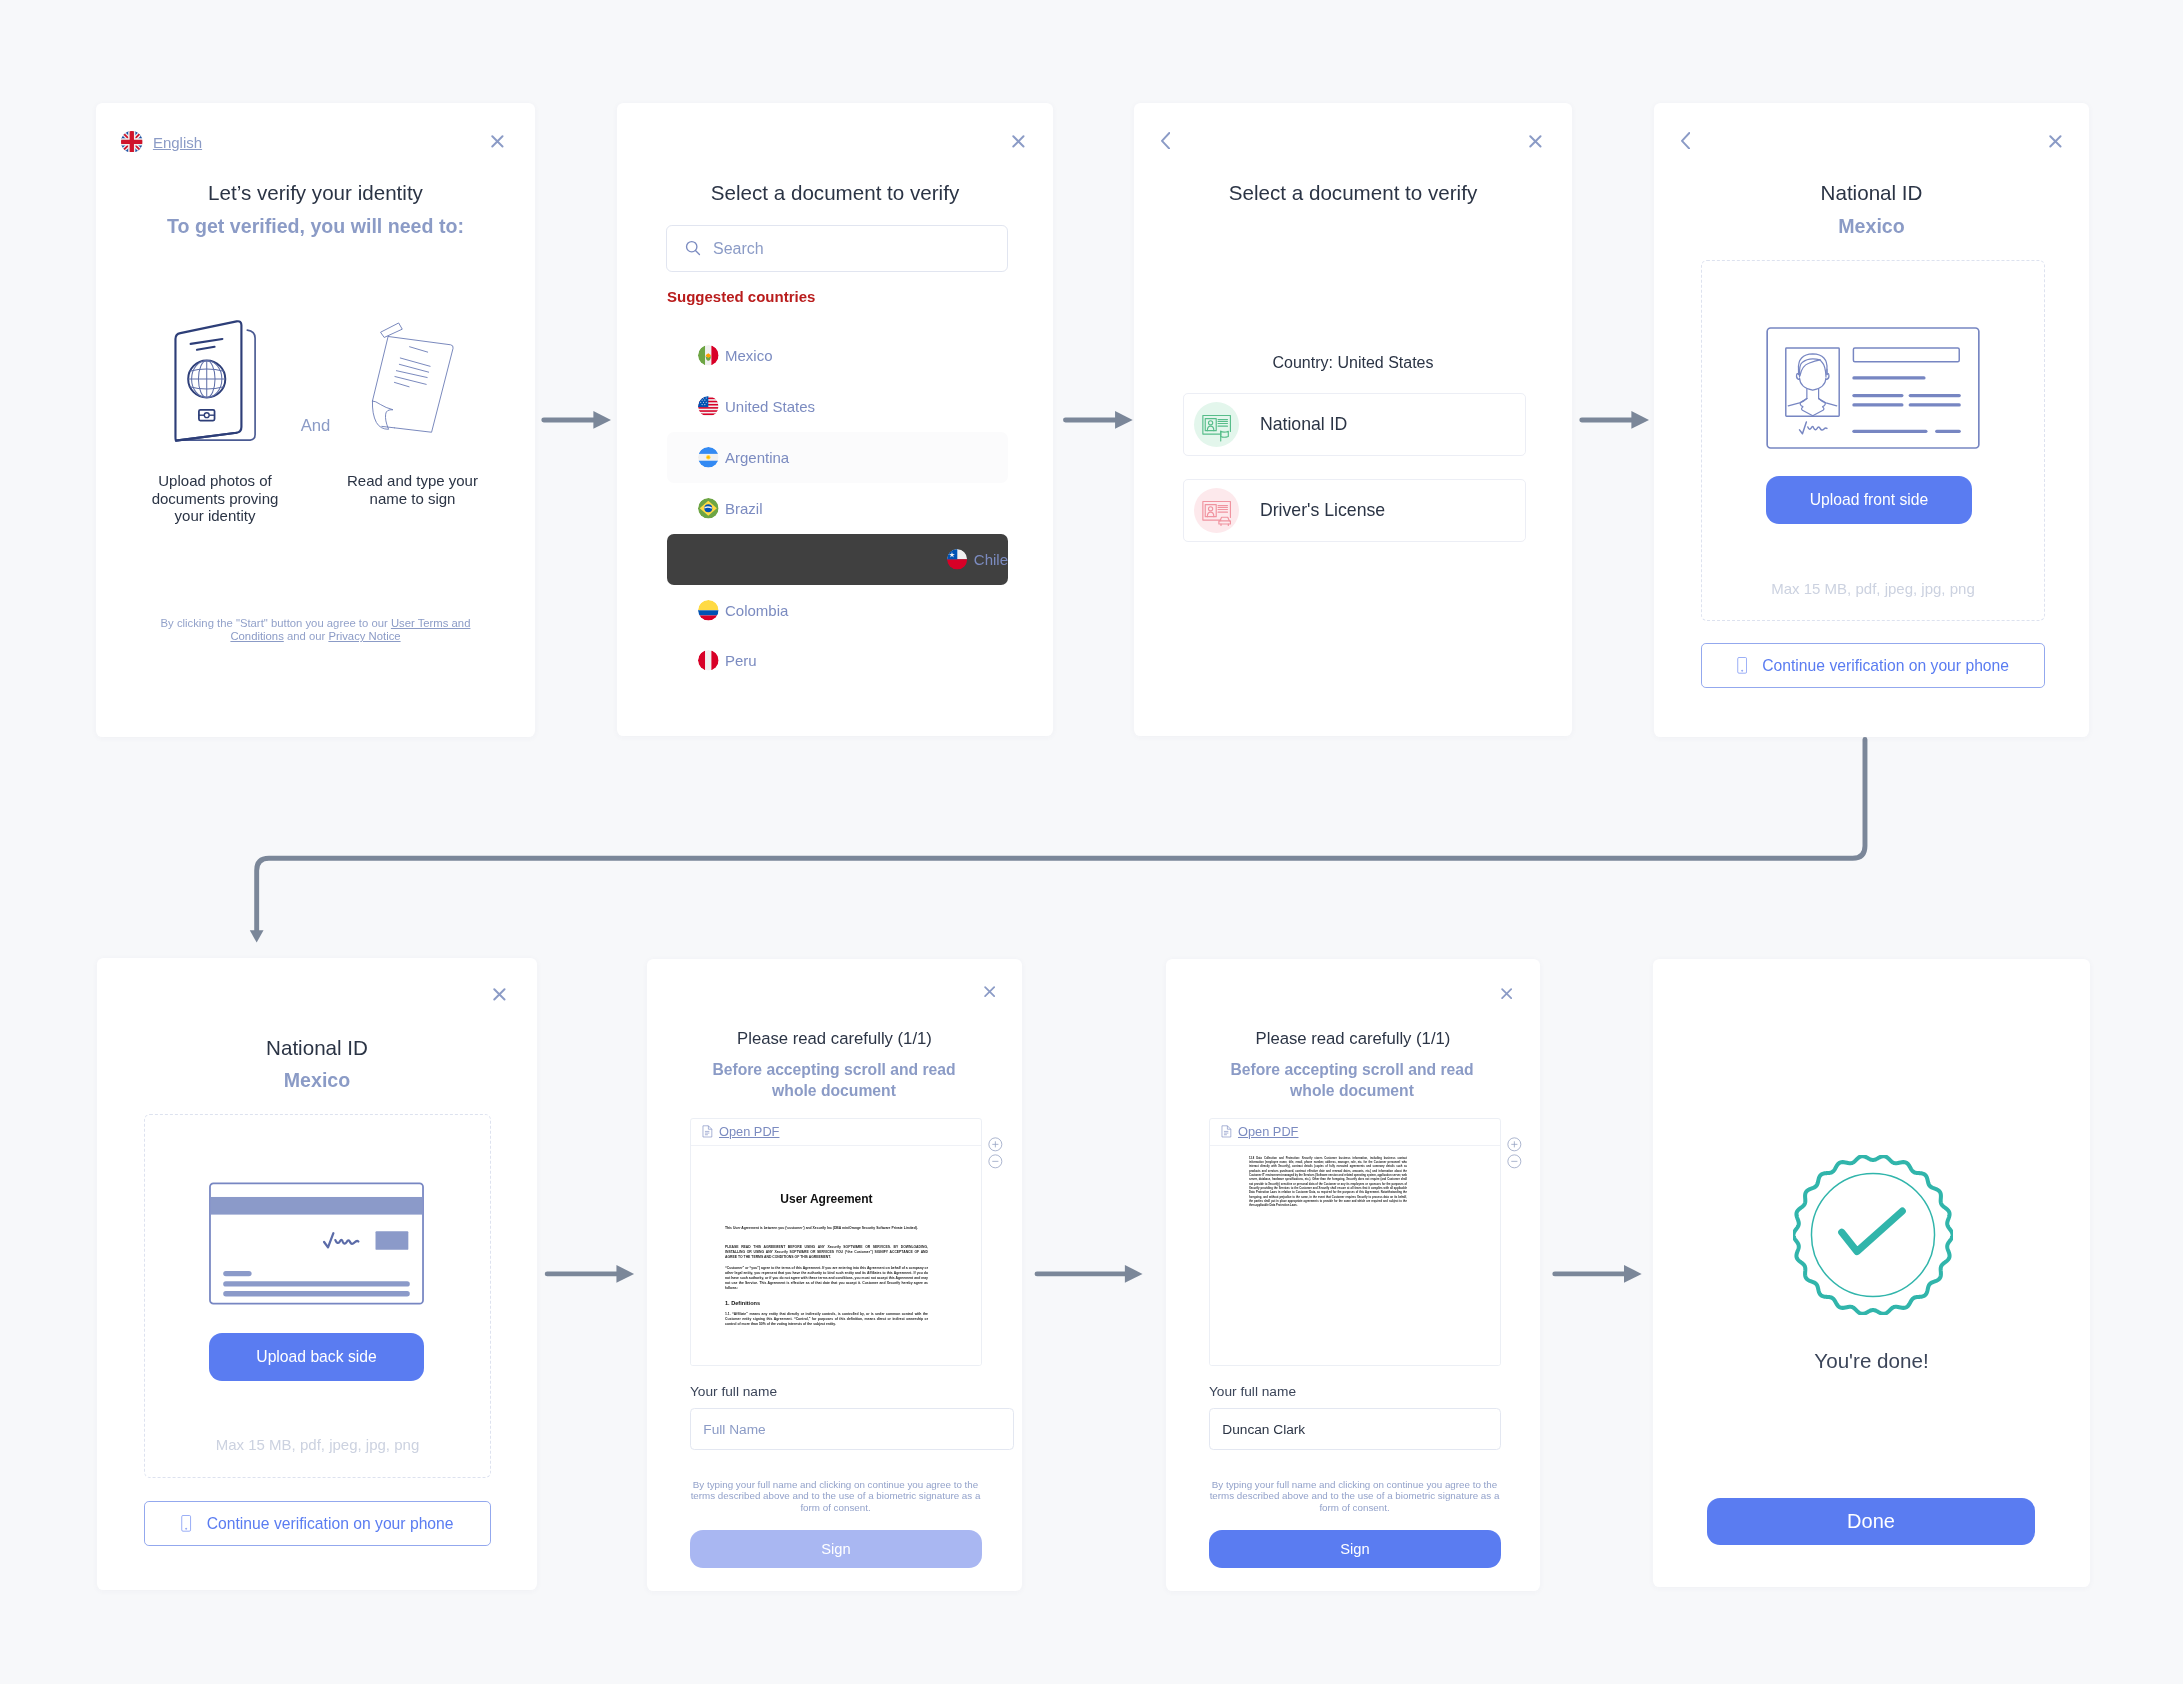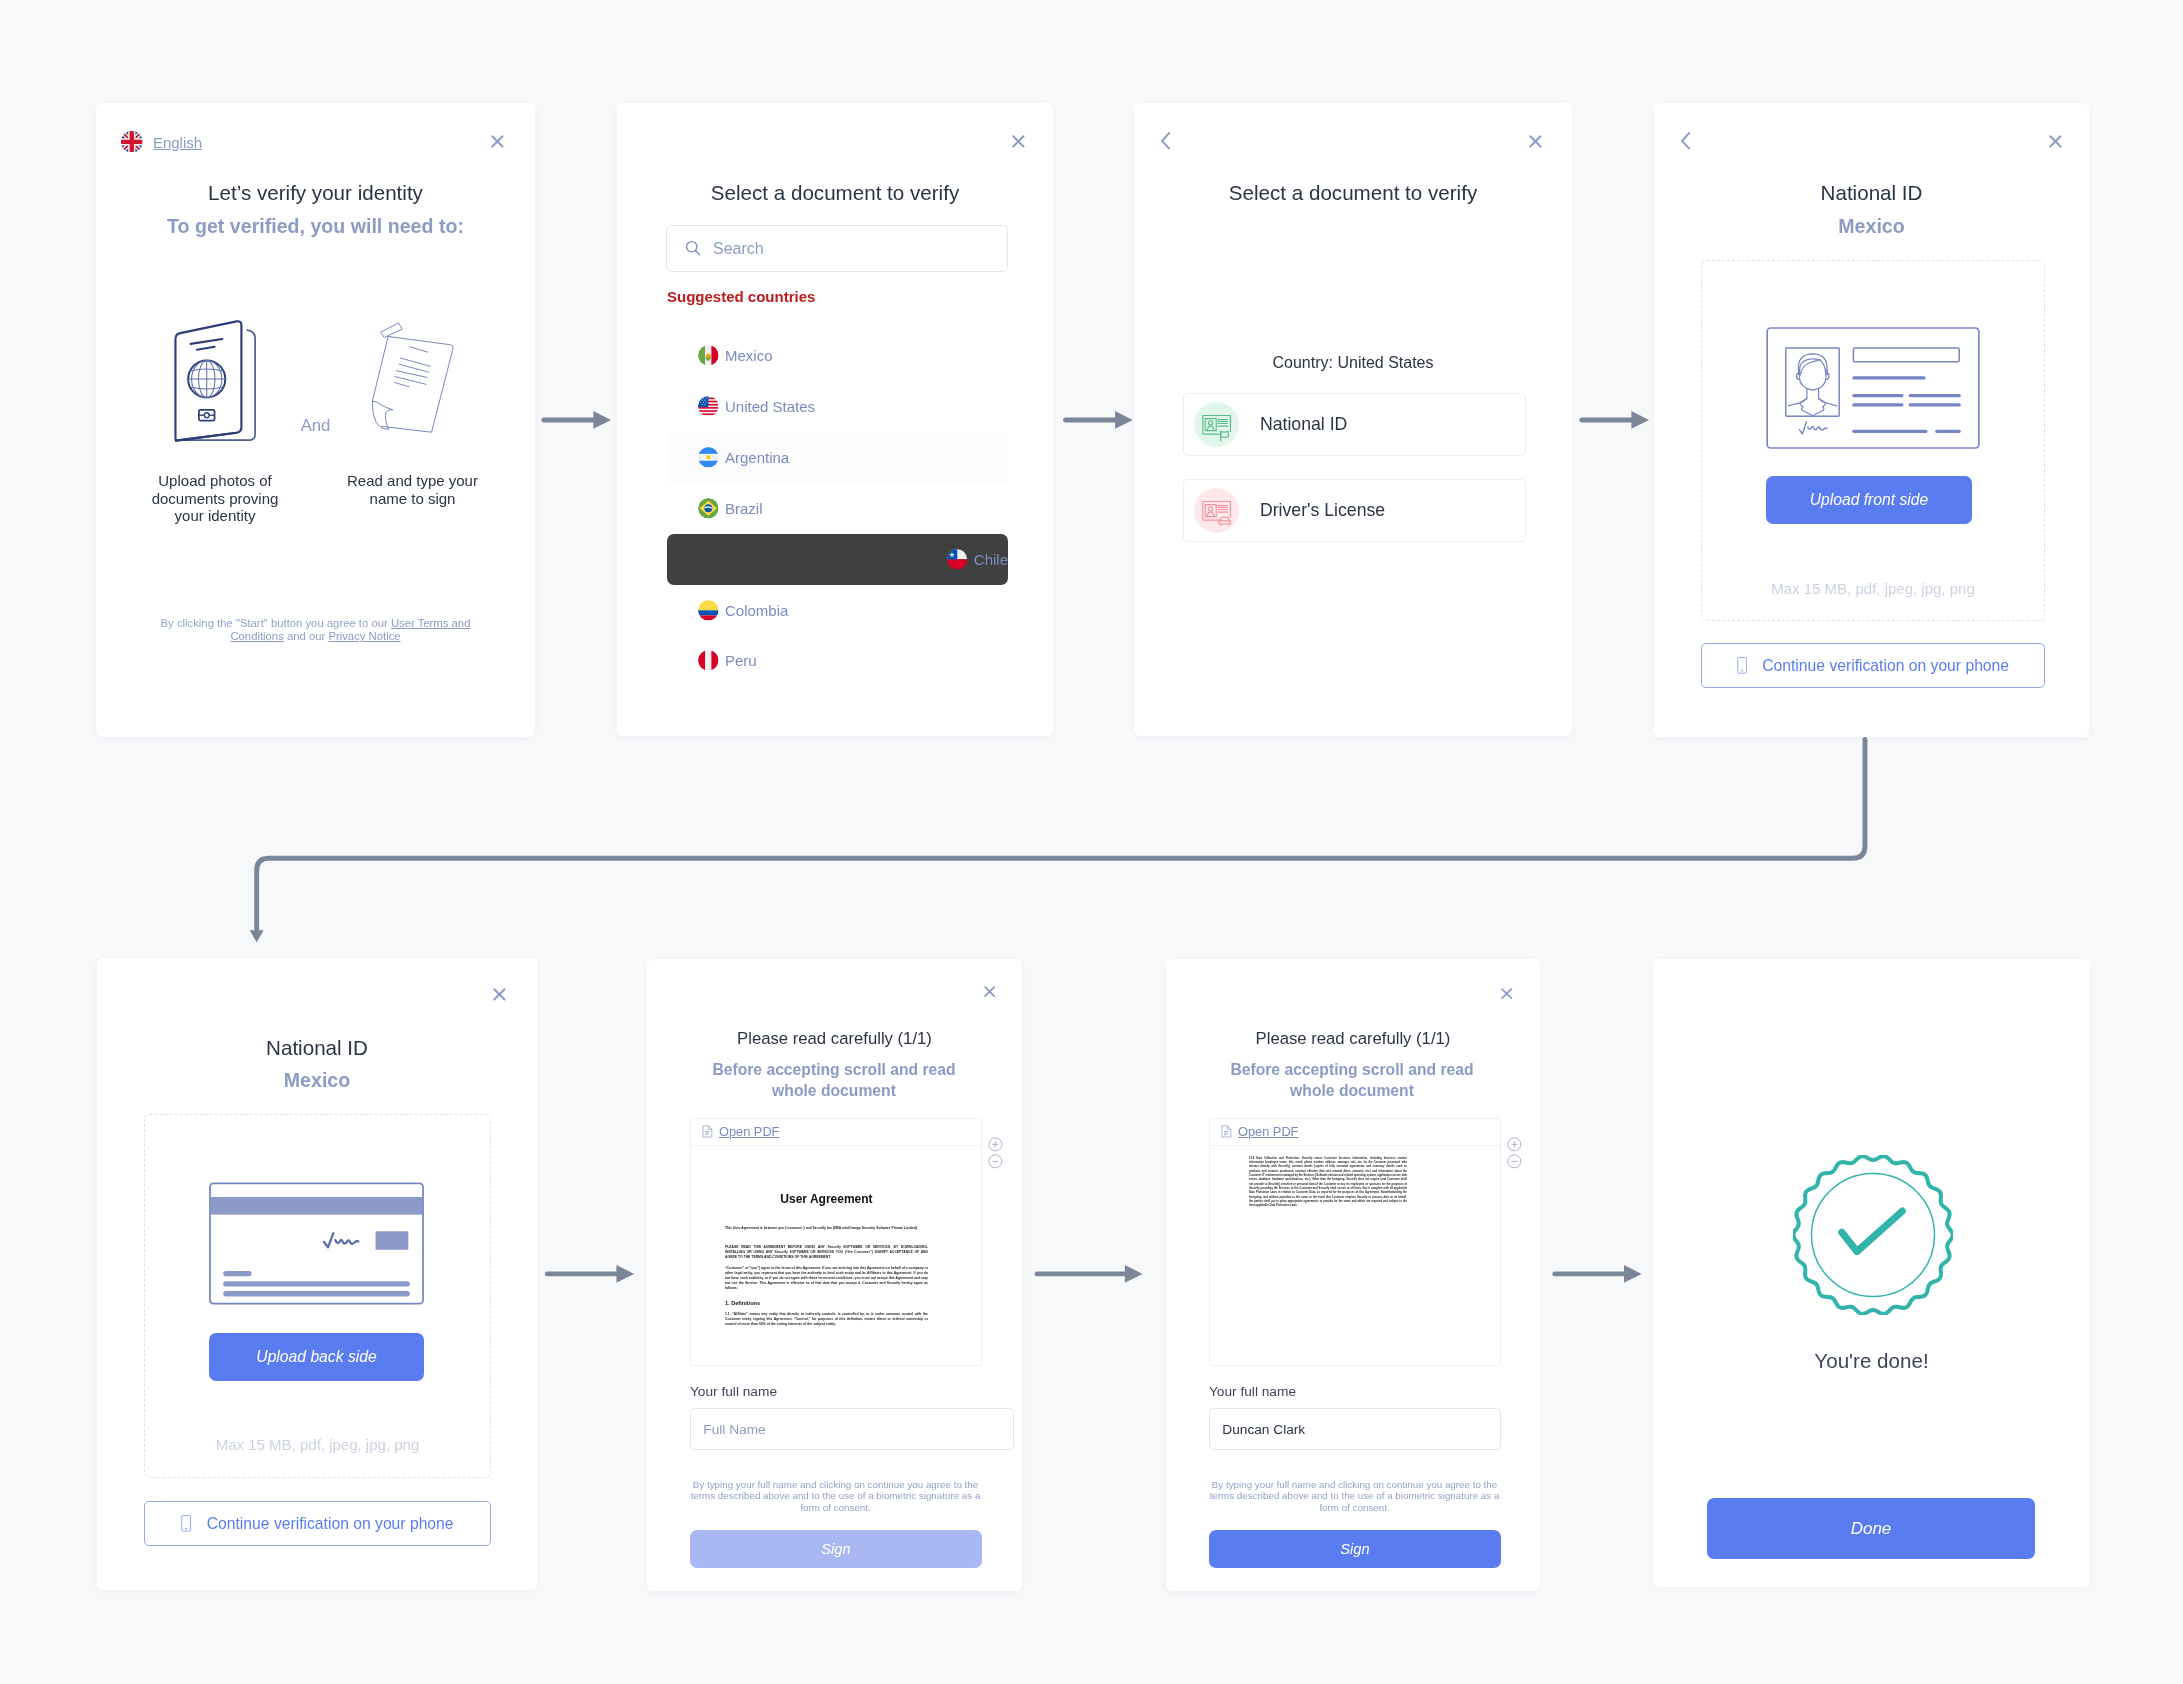--- a/index.html
+++ b/index.html
@@ -7,22 +7,22 @@
        font-family:"Liberation Sans",sans-serif;overflow:hidden;position:relative;
        -webkit-font-smoothing:antialiased;}
   .panel{position:absolute;background:#fff;border-radius:6.4px;
          box-shadow:0 1px 6.9px rgba(60,70,110,.045);}
   .abs{position:absolute;}
   .ctr{text-align:center;}
   
   .h1{font-size:20.6px;color:#2b3445;font-weight:400;}
   .h2{font-size:19.6px;color:#8b9bc6;font-weight:700;line-height:1.22;}
   .closeicon{cursor:pointer;}
-  .btn-primary{background:#5a7cf1;color:#fff;border-radius:7px;display:flex;
-               align-items:center;justify-content:center;font-size:15.7px;font-weight:400;font-style:italic;}
+  .btn-primary{background:#5a7cf1;color:#fff;border-radius:13px;display:flex;
+               align-items:center;justify-content:center;font-size:15.7px;font-weight:400;}
   .btn-disabled{background:#a9b7f2;}
   .btn-outline{border:1px solid #93a8ee;border-radius:4.9px;display:flex;align-items:center;
                justify-content:center;color:#5a7cf1;font-size:15.7px;background:#fff;}
   .link{color:#8b9bc6;text-decoration:underline;}
   .dashbox{border:1px dashed #dde2ef;border-radius:5.9px;}
   .maxnote{color:#ccd2e0;font-size:15px;}
   .inputbox{border:1px solid #dfe3ee;border-radius:4.9px;display:flex;align-items:center;
             padding-left:13.7px;box-sizing:border-box;font-size:19.6px;}
   .tinytext{color:#93a2ca;}
   
@@ -567,15 +567,15 @@
 
 <div class="panel" style="left:1653px;top:959px;width:437px;height:628px;">
   <div class="abs" style="left:140px;top:196px;width:160px;height:160px;">
     <svg width="160" height="160" viewBox="0 0 325 325" fill="none">
       <path id="scallop" d="M162.50 10.10 L163.64 10.04 L164.78 9.87 L165.93 9.59 L167.09 9.21 L168.25 8.74 L169.43 8.19 L170.62 7.58 L171.82 6.94 L173.03 6.27 L174.26 5.60 L175.49 4.94 L176.74 4.33 L177.98 3.78 L179.23 3.30 L180.48 2.91 L181.72 2.63 L182.96 2.47 L184.18 2.44 L185.39 2.53 L186.58 2.76 L187.74 3.11 L188.89 3.59 L190.01 4.19 L191.10 4.90 L192.17 5.69 L193.21 6.56 L194.24 7.49 L195.24 8.46 L196.23 9.45 L197.21 10.43 L198.18 11.40 L199.15 12.33 L200.12 13.19 L201.11 13.99 L202.10 14.70 L203.12 15.31 L204.17 15.82 L205.24 16.21 L206.34 16.50 L207.48 16.68 L208.66 16.75 L209.87 16.72 L211.11 16.61 L212.39 16.43 L213.69 16.19 L215.03 15.92 L216.38 15.62 L217.74 15.32 L219.11 15.04 L220.47 14.79 L221.83 14.60 L223.17 14.48 L224.48 14.44 L225.76 14.50 L227.00 14.67 L228.19 14.96 L229.33 15.37 L230.42 15.90 L231.45 16.55 L232.42 17.31 L233.33 18.18 L234.19 19.15 L235.00 20.20 L235.77 21.32 L236.49 22.50 L237.19 23.70 L237.86 24.93 L238.52 26.15 L239.18 27.36 L239.85 28.53 L240.54 29.64 L241.25 30.70 L242.00 31.67 L242.79 32.56 L243.64 33.36 L244.55 34.06 L245.52 34.67 L246.55 35.17 L247.64 35.59 L248.80 35.92 L250.02 36.18 L251.28 36.37 L252.60 36.52 L253.95 36.63 L255.32 36.73 L256.71 36.82 L258.11 36.93 L259.49 37.07 L260.85 37.26 L262.18 37.51 L263.45 37.83 L264.68 38.24 L265.83 38.73 L266.91 39.33 L267.90 40.02 L268.81 40.82 L269.63 41.71 L270.37 42.70 L271.01 43.78 L271.58 44.94 L272.07 46.16 L272.50 47.45 L272.88 48.77 L273.21 50.12 L273.52 51.48 L273.81 52.85 L274.10 54.19 L274.40 55.51 L274.74 56.78 L275.12 58.01 L275.55 59.17 L276.05 60.26 L276.63 61.28 L277.28 62.22 L278.02 63.08 L278.86 63.87 L279.77 64.59 L280.78 65.25 L281.86 65.85 L283.01 66.40 L284.21 66.92 L285.47 67.41 L286.76 67.89 L288.07 68.37 L289.37 68.86 L290.67 69.38 L291.93 69.94 L293.14 70.54 L294.29 71.20 L295.36 71.92 L296.34 72.71 L297.23 73.57 L298.01 74.50 L298.68 75.51 L299.23 76.58 L299.68 77.73 L300.01 78.94 L300.25 80.20 L300.39 81.51 L300.46 82.85 L300.46 84.22 L300.40 85.61 L300.31 87.00 L300.21 88.40 L300.11 89.77 L300.02 91.13 L299.98 92.45 L299.99 93.74 L300.06 94.98 L300.22 96.18 L300.47 97.33 L300.81 98.42 L301.26 99.47 L301.82 100.47 L302.48 101.43 L303.23 102.35 L304.09 103.23 L305.02 104.09 L306.02 104.93 L307.08 105.76 L308.18 106.58 L309.30 107.41 L310.41 108.25 L311.51 109.10 L312.57 109.99 L313.58 110.90 L314.51 111.85 L315.36 112.83 L316.10 113.86 L316.73 114.93 L317.23 116.04 L317.61 117.18 L317.87 118.37 L317.99 119.59 L318.00 120.83 L317.89 122.11 L317.68 123.40 L317.37 124.71 L317.00 126.02 L316.56 127.34 L316.09 128.65 L315.60 129.96 L315.11 131.25 L314.64 132.53 L314.22 133.79 L313.85 135.03 L313.56 136.25 L313.35 137.45 L313.25 138.62 L313.25 139.78 L313.36 140.91 L313.59 142.03 L313.94 143.14 L314.39 144.23 L314.94 145.32 L315.58 146.41 L316.29 147.50 L317.07 148.59 L317.88 149.69 L318.72 150.79 L319.56 151.91 L320.37 153.04 L321.15 154.19 L321.87 155.34 L322.52 156.51 L323.07 157.69 L323.51 158.89 L323.84 160.09 L324.03 161.29 L324.10 162.50 L324.03 163.71 L323.84 164.91 L323.51 166.11 L323.07 167.31 L322.52 168.49 L321.87 169.66 L321.15 170.81 L320.37 171.96 L319.56 173.09 L318.72 174.21 L317.88 175.31 L317.07 176.41 L316.29 177.50 L315.58 178.59 L314.94 179.68 L314.39 180.77 L313.94 181.86 L313.59 182.97 L313.36 184.09 L313.25 185.22 L313.25 186.38 L313.35 187.55 L313.56 188.75 L313.85 189.97 L314.22 191.21 L314.64 192.47 L315.11 193.75 L315.60 195.04 L316.09 196.35 L316.56 197.66 L317.00 198.98 L317.37 200.29 L317.68 201.60 L317.89 202.89 L318.00 204.17 L317.99 205.41 L317.87 206.63 L317.61 207.82 L317.23 208.96 L316.73 210.07 L316.10 211.14 L315.36 212.17 L314.51 213.15 L313.58 214.10 L312.57 215.01 L311.51 215.90 L310.41 216.75 L309.30 217.59 L308.18 218.42 L307.08 219.24 L306.02 220.07 L305.02 220.91 L304.09 221.77 L303.23 222.65 L302.48 223.57 L301.82 224.53 L301.26 225.53 L300.81 226.58 L300.47 227.67 L300.22 228.82 L300.06 230.02 L299.99 231.26 L299.98 232.55 L300.02 233.87 L300.11 235.23 L300.21 236.60 L300.31 238.00 L300.40 239.39 L300.46 240.78 L300.46 242.15 L300.39 243.49 L300.25 244.80 L300.01 246.06 L299.68 247.27 L299.23 248.42 L298.68 249.49 L298.01 250.50 L297.23 251.43 L296.34 252.29 L295.36 253.08 L294.29 253.80 L293.14 254.46 L291.93 255.06 L290.67 255.62 L289.37 256.14 L288.07 256.63 L286.76 257.11 L285.47 257.59 L284.21 258.08 L283.01 258.60 L281.86 259.15 L280.78 259.75 L279.77 260.41 L278.86 261.13 L278.02 261.92 L277.28 262.78 L276.63 263.72 L276.05 264.74 L275.55 265.83 L275.12 266.99 L274.74 268.22 L274.40 269.49 L274.10 270.81 L273.81 272.15 L273.52 273.52 L273.21 274.88 L272.88 276.23 L272.50 277.55 L272.07 278.84 L271.58 280.06 L271.01 281.22 L270.37 282.30 L269.63 283.29 L268.81 284.18 L267.90 284.98 L266.91 285.67 L265.83 286.27 L264.68 286.76 L263.45 287.17 L262.18 287.49 L260.85 287.74 L259.49 287.93 L258.11 288.07 L256.71 288.18 L255.32 288.27 L253.95 288.37 L252.60 288.48 L251.28 288.63 L250.02 288.82 L248.80 289.08 L247.64 289.41 L246.55 289.83 L245.52 290.33 L244.55 290.94 L243.64 291.64 L242.79 292.44 L242.00 293.33 L241.25 294.30 L240.54 295.36 L239.85 296.47 L239.18 297.64 L238.52 298.85 L237.86 300.07 L237.19 301.30 L236.49 302.50 L235.77 303.68 L235.00 304.80 L234.19 305.85 L233.33 306.82 L232.42 307.69 L231.45 308.45 L230.42 309.10 L229.33 309.63 L228.19 310.04 L227.00 310.33 L225.76 310.50 L224.48 310.56 L223.17 310.52 L221.83 310.40 L220.47 310.21 L219.11 309.96 L217.74 309.68 L216.38 309.38 L215.03 309.08 L213.69 308.81 L212.39 308.57 L211.11 308.39 L209.87 308.28 L208.66 308.25 L207.48 308.32 L206.34 308.50 L205.24 308.79 L204.17 309.18 L203.12 309.69 L202.10 310.30 L201.11 311.01 L200.12 311.81 L199.15 312.67 L198.18 313.60 L197.21 314.57 L196.23 315.55 L195.24 316.54 L194.24 317.51 L193.21 318.44 L192.17 319.31 L191.10 320.10 L190.01 320.81 L188.89 321.41 L187.74 321.89 L186.58 322.24 L185.39 322.47 L184.18 322.56 L182.96 322.53 L181.72 322.37 L180.48 322.09 L179.23 321.70 L177.98 321.22 L176.74 320.67 L175.49 320.06 L174.26 319.40 L173.03 318.73 L171.82 318.06 L170.62 317.42 L169.43 316.81 L168.25 316.26 L167.09 315.79 L165.93 315.41 L164.78 315.13 L163.64 314.96 L162.50 314.90 L161.36 314.96 L160.22 315.13 L159.07 315.41 L157.91 315.79 L156.75 316.26 L155.57 316.81 L154.38 317.42 L153.18 318.06 L151.97 318.73 L150.74 319.40 L149.51 320.06 L148.26 320.67 L147.02 321.22 L145.77 321.70 L144.52 322.09 L143.28 322.37 L142.04 322.53 L140.82 322.56 L139.61 322.47 L138.42 322.24 L137.26 321.89 L136.11 321.41 L134.99 320.81 L133.90 320.10 L132.83 319.31 L131.79 318.44 L130.76 317.51 L129.76 316.54 L128.77 315.55 L127.79 314.57 L126.82 313.60 L125.85 312.67 L124.88 311.81 L123.89 311.01 L122.90 310.30 L121.88 309.69 L120.83 309.18 L119.76 308.79 L118.66 308.50 L117.52 308.32 L116.34 308.25 L115.13 308.28 L113.89 308.39 L112.61 308.57 L111.31 308.81 L109.97 309.08 L108.62 309.38 L107.26 309.68 L105.89 309.96 L104.53 310.21 L103.17 310.40 L101.83 310.52 L100.52 310.56 L99.24 310.50 L98.00 310.33 L96.81 310.04 L95.67 309.63 L94.58 309.10 L93.55 308.45 L92.58 307.69 L91.67 306.82 L90.81 305.85 L90.00 304.80 L89.23 303.68 L88.51 302.50 L87.81 301.30 L87.14 300.07 L86.48 298.85 L85.82 297.64 L85.15 296.47 L84.46 295.36 L83.75 294.30 L83.00 293.33 L82.21 292.44 L81.36 291.64 L80.45 290.94 L79.48 290.33 L78.45 289.83 L77.36 289.41 L76.20 289.08 L74.98 288.82 L73.72 288.63 L72.40 288.48 L71.05 288.37 L69.68 288.27 L68.29 288.18 L66.89 288.07 L65.51 287.93 L64.15 287.74 L62.82 287.49 L61.55 287.17 L60.32 286.76 L59.17 286.27 L58.09 285.67 L57.10 284.98 L56.19 284.18 L55.37 283.29 L54.63 282.30 L53.99 281.22 L53.42 280.06 L52.93 278.84 L52.50 277.55 L52.12 276.23 L51.79 274.88 L51.48 273.52 L51.19 272.15 L50.90 270.81 L50.60 269.49 L50.26 268.22 L49.88 266.99 L49.45 265.83 L48.95 264.74 L48.37 263.72 L47.72 262.78 L46.98 261.92 L46.14 261.13 L45.23 260.41 L44.22 259.75 L43.14 259.15 L41.99 258.60 L40.79 258.08 L39.53 257.59 L38.24 257.11 L36.93 256.63 L35.63 256.14 L34.33 255.62 L33.07 255.06 L31.86 254.46 L30.71 253.80 L29.64 253.08 L28.66 252.29 L27.77 251.43 L26.99 250.50 L26.32 249.49 L25.77 248.42 L25.32 247.27 L24.99 246.06 L24.75 244.80 L24.61 243.49 L24.54 242.15 L24.54 240.78 L24.60 239.39 L24.69 238.00 L24.79 236.60 L24.89 235.23 L24.98 233.87 L25.02 232.55 L25.01 231.26 L24.94 230.02 L24.78 228.82 L24.53 227.67 L24.19 226.58 L23.74 225.53 L23.18 224.53 L22.52 223.57 L21.77 222.65 L20.91 221.77 L19.98 220.91 L18.98 220.07 L17.92 219.24 L16.82 218.42 L15.70 217.59 L14.59 216.75 L13.49 215.90 L12.43 215.01 L11.42 214.10 L10.49 213.15 L9.64 212.17 L8.90 211.14 L8.27 210.07 L7.77 208.96 L7.39 207.82 L7.13 206.63 L7.01 205.41 L7.00 204.17 L7.11 202.89 L7.32 201.60 L7.63 200.29 L8.00 198.98 L8.44 197.66 L8.91 196.35 L9.40 195.04 L9.89 193.75 L10.36 192.47 L10.78 191.21 L11.15 189.97 L11.44 188.75 L11.65 187.55 L11.75 186.38 L11.75 185.22 L11.64 184.09 L11.41 182.97 L11.06 181.86 L10.61 180.77 L10.06 179.68 L9.42 178.59 L8.71 177.50 L7.93 176.41 L7.12 175.31 L6.28 174.21 L5.44 173.09 L4.63 171.96 L3.85 170.81 L3.13 169.66 L2.48 168.49 L1.93 167.31 L1.49 166.11 L1.16 164.91 L0.97 163.71 L0.90 162.50 L0.97 161.29 L1.16 160.09 L1.49 158.89 L1.93 157.69 L2.48 156.51 L3.13 155.34 L3.85 154.19 L4.63 153.04 L5.44 151.91 L6.28 150.79 L7.12 149.69 L7.93 148.59 L8.71 147.50 L9.42 146.41 L10.06 145.32 L10.61 144.23 L11.06 143.14 L11.41 142.03 L11.64 140.91 L11.75 139.78 L11.75 138.62 L11.65 137.45 L11.44 136.25 L11.15 135.03 L10.78 133.79 L10.36 132.53 L9.89 131.25 L9.40 129.96 L8.91 128.65 L8.44 127.34 L8.00 126.02 L7.63 124.71 L7.32 123.40 L7.11 122.11 L7.00 120.83 L7.01 119.59 L7.13 118.37 L7.39 117.18 L7.77 116.04 L8.27 114.93 L8.90 113.86 L9.64 112.83 L10.49 111.85 L11.42 110.90 L12.43 109.99 L13.49 109.10 L14.59 108.25 L15.70 107.41 L16.82 106.58 L17.92 105.76 L18.98 104.93 L19.98 104.09 L20.91 103.23 L21.77 102.35 L22.52 101.43 L23.18 100.47 L23.74 99.47 L24.19 98.42 L24.53 97.33 L24.78 96.18 L24.94 94.98 L25.01 93.74 L25.02 92.45 L24.98 91.13 L24.89 89.77 L24.79 88.40 L24.69 87.00 L24.60 85.61 L24.54 84.22 L24.54 82.85 L24.61 81.51 L24.75 80.20 L24.99 78.94 L25.32 77.73 L25.77 76.58 L26.32 75.51 L26.99 74.50 L27.77 73.57 L28.66 72.71 L29.64 71.92 L30.71 71.20 L31.86 70.54 L33.07 69.94 L34.33 69.38 L35.63 68.86 L36.93 68.37 L38.24 67.89 L39.53 67.41 L40.79 66.92 L41.99 66.40 L43.14 65.85 L44.22 65.25 L45.23 64.59 L46.14 63.87 L46.98 63.08 L47.72 62.22 L48.37 61.28 L48.95 60.26 L49.45 59.17 L49.88 58.01 L50.26 56.78 L50.60 55.51 L50.90 54.19 L51.19 52.85 L51.48 51.48 L51.79 50.12 L52.12 48.77 L52.50 47.45 L52.93 46.16 L53.42 44.94 L53.99 43.78 L54.63 42.70 L55.37 41.71 L56.19 40.82 L57.10 40.02 L58.09 39.33 L59.17 38.73 L60.32 38.24 L61.55 37.83 L62.82 37.51 L64.15 37.26 L65.51 37.07 L66.89 36.93 L68.29 36.82 L69.68 36.73 L71.05 36.63 L72.40 36.52 L73.72 36.37 L74.98 36.18 L76.20 35.92 L77.36 35.59 L78.45 35.17 L79.48 34.67 L80.45 34.06 L81.36 33.36 L82.21 32.56 L83.00 31.67 L83.75 30.70 L84.46 29.64 L85.15 28.53 L85.82 27.36 L86.48 26.15 L87.14 24.93 L87.81 23.70 L88.51 22.50 L89.23 21.32 L90.00 20.20 L90.81 19.15 L91.67 18.18 L92.58 17.31 L93.55 16.55 L94.58 15.90 L95.67 15.37 L96.81 14.96 L98.00 14.67 L99.24 14.50 L100.52 14.44 L101.83 14.48 L103.17 14.60 L104.53 14.79 L105.89 15.04 L107.26 15.32 L108.62 15.62 L109.97 15.92 L111.31 16.19 L112.61 16.43 L113.89 16.61 L115.13 16.72 L116.34 16.75 L117.52 16.68 L118.66 16.50 L119.76 16.21 L120.83 15.82 L121.88 15.31 L122.90 14.70 L123.89 13.99 L124.88 13.19 L125.85 12.33 L126.82 11.40 L127.79 10.43 L128.77 9.45 L129.76 8.46 L130.76 7.49 L131.79 6.56 L132.83 5.69 L133.90 4.90 L134.99 4.19 L136.11 3.59 L137.26 3.11 L138.42 2.76 L139.61 2.53 L140.82 2.44 L142.04 2.47 L143.28 2.63 L144.52 2.91 L145.77 3.30 L147.02 3.78 L148.26 4.33 L149.51 4.94 L150.74 5.60 L151.97 6.27 L153.18 6.94 L154.38 7.58 L155.57 8.19 L156.75 8.74 L157.91 9.21 L159.07 9.59 L160.22 9.87 L161.36 10.04 L162.50 10.10 Z" stroke="#31b5ab" stroke-width="8.2" fill="none" stroke-linejoin="round"></path>
       <circle cx="162.5" cy="162.5" r="125" stroke="#31b5ab" stroke-width="3"></circle>
       <path d="M99 157 L130 196 L222 114" stroke="#31b5ab" stroke-width="14.5" stroke-linecap="round" stroke-linejoin="round"></path>
     </svg>
   </div>
   <div class="abs ctr" style="left:0;top:392px;width:437px;font-size:20.6px;line-height:20.6px;color:#3b4559;">You're done!</div>
-  <div class="abs btn-primary" style="left:54px;top:539px;width:328px;height:61px;font-size:17px;">Done</div>
+  <div class="abs btn-primary" style="left:54px;top:539px;width:328px;height:47px;font-size:20px;">Done</div>
 </div>
 
 
 </body></html>

